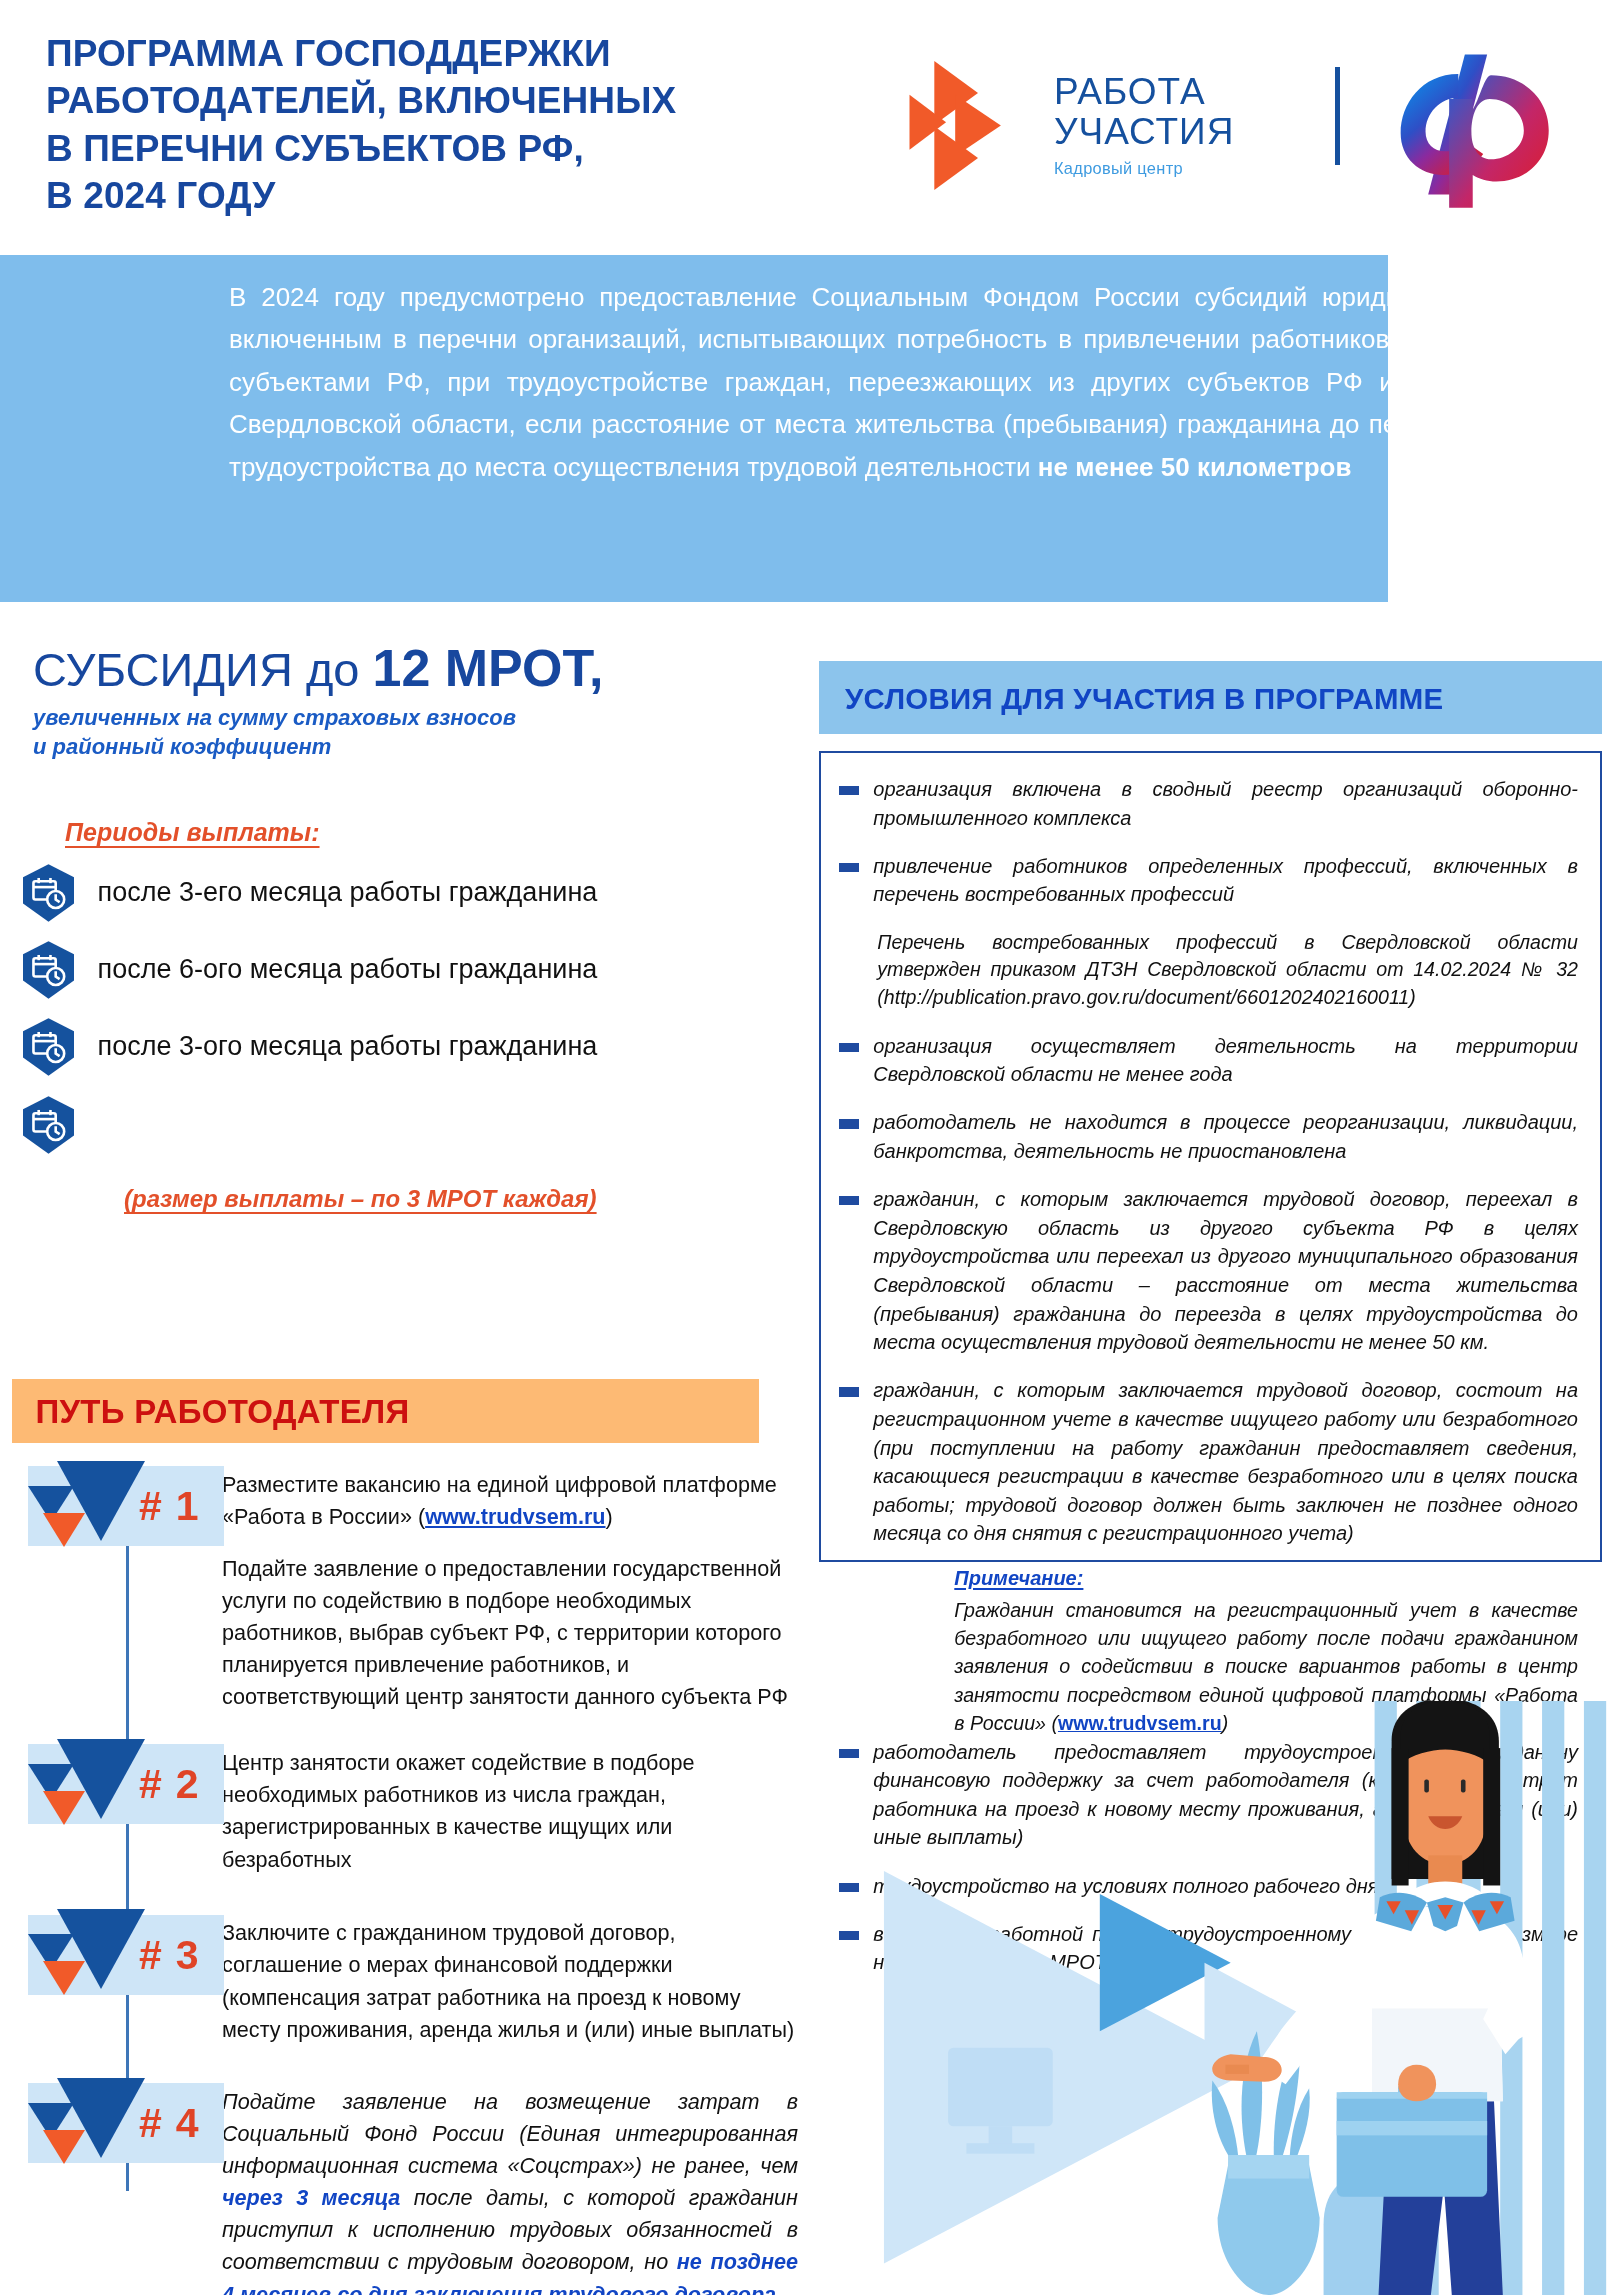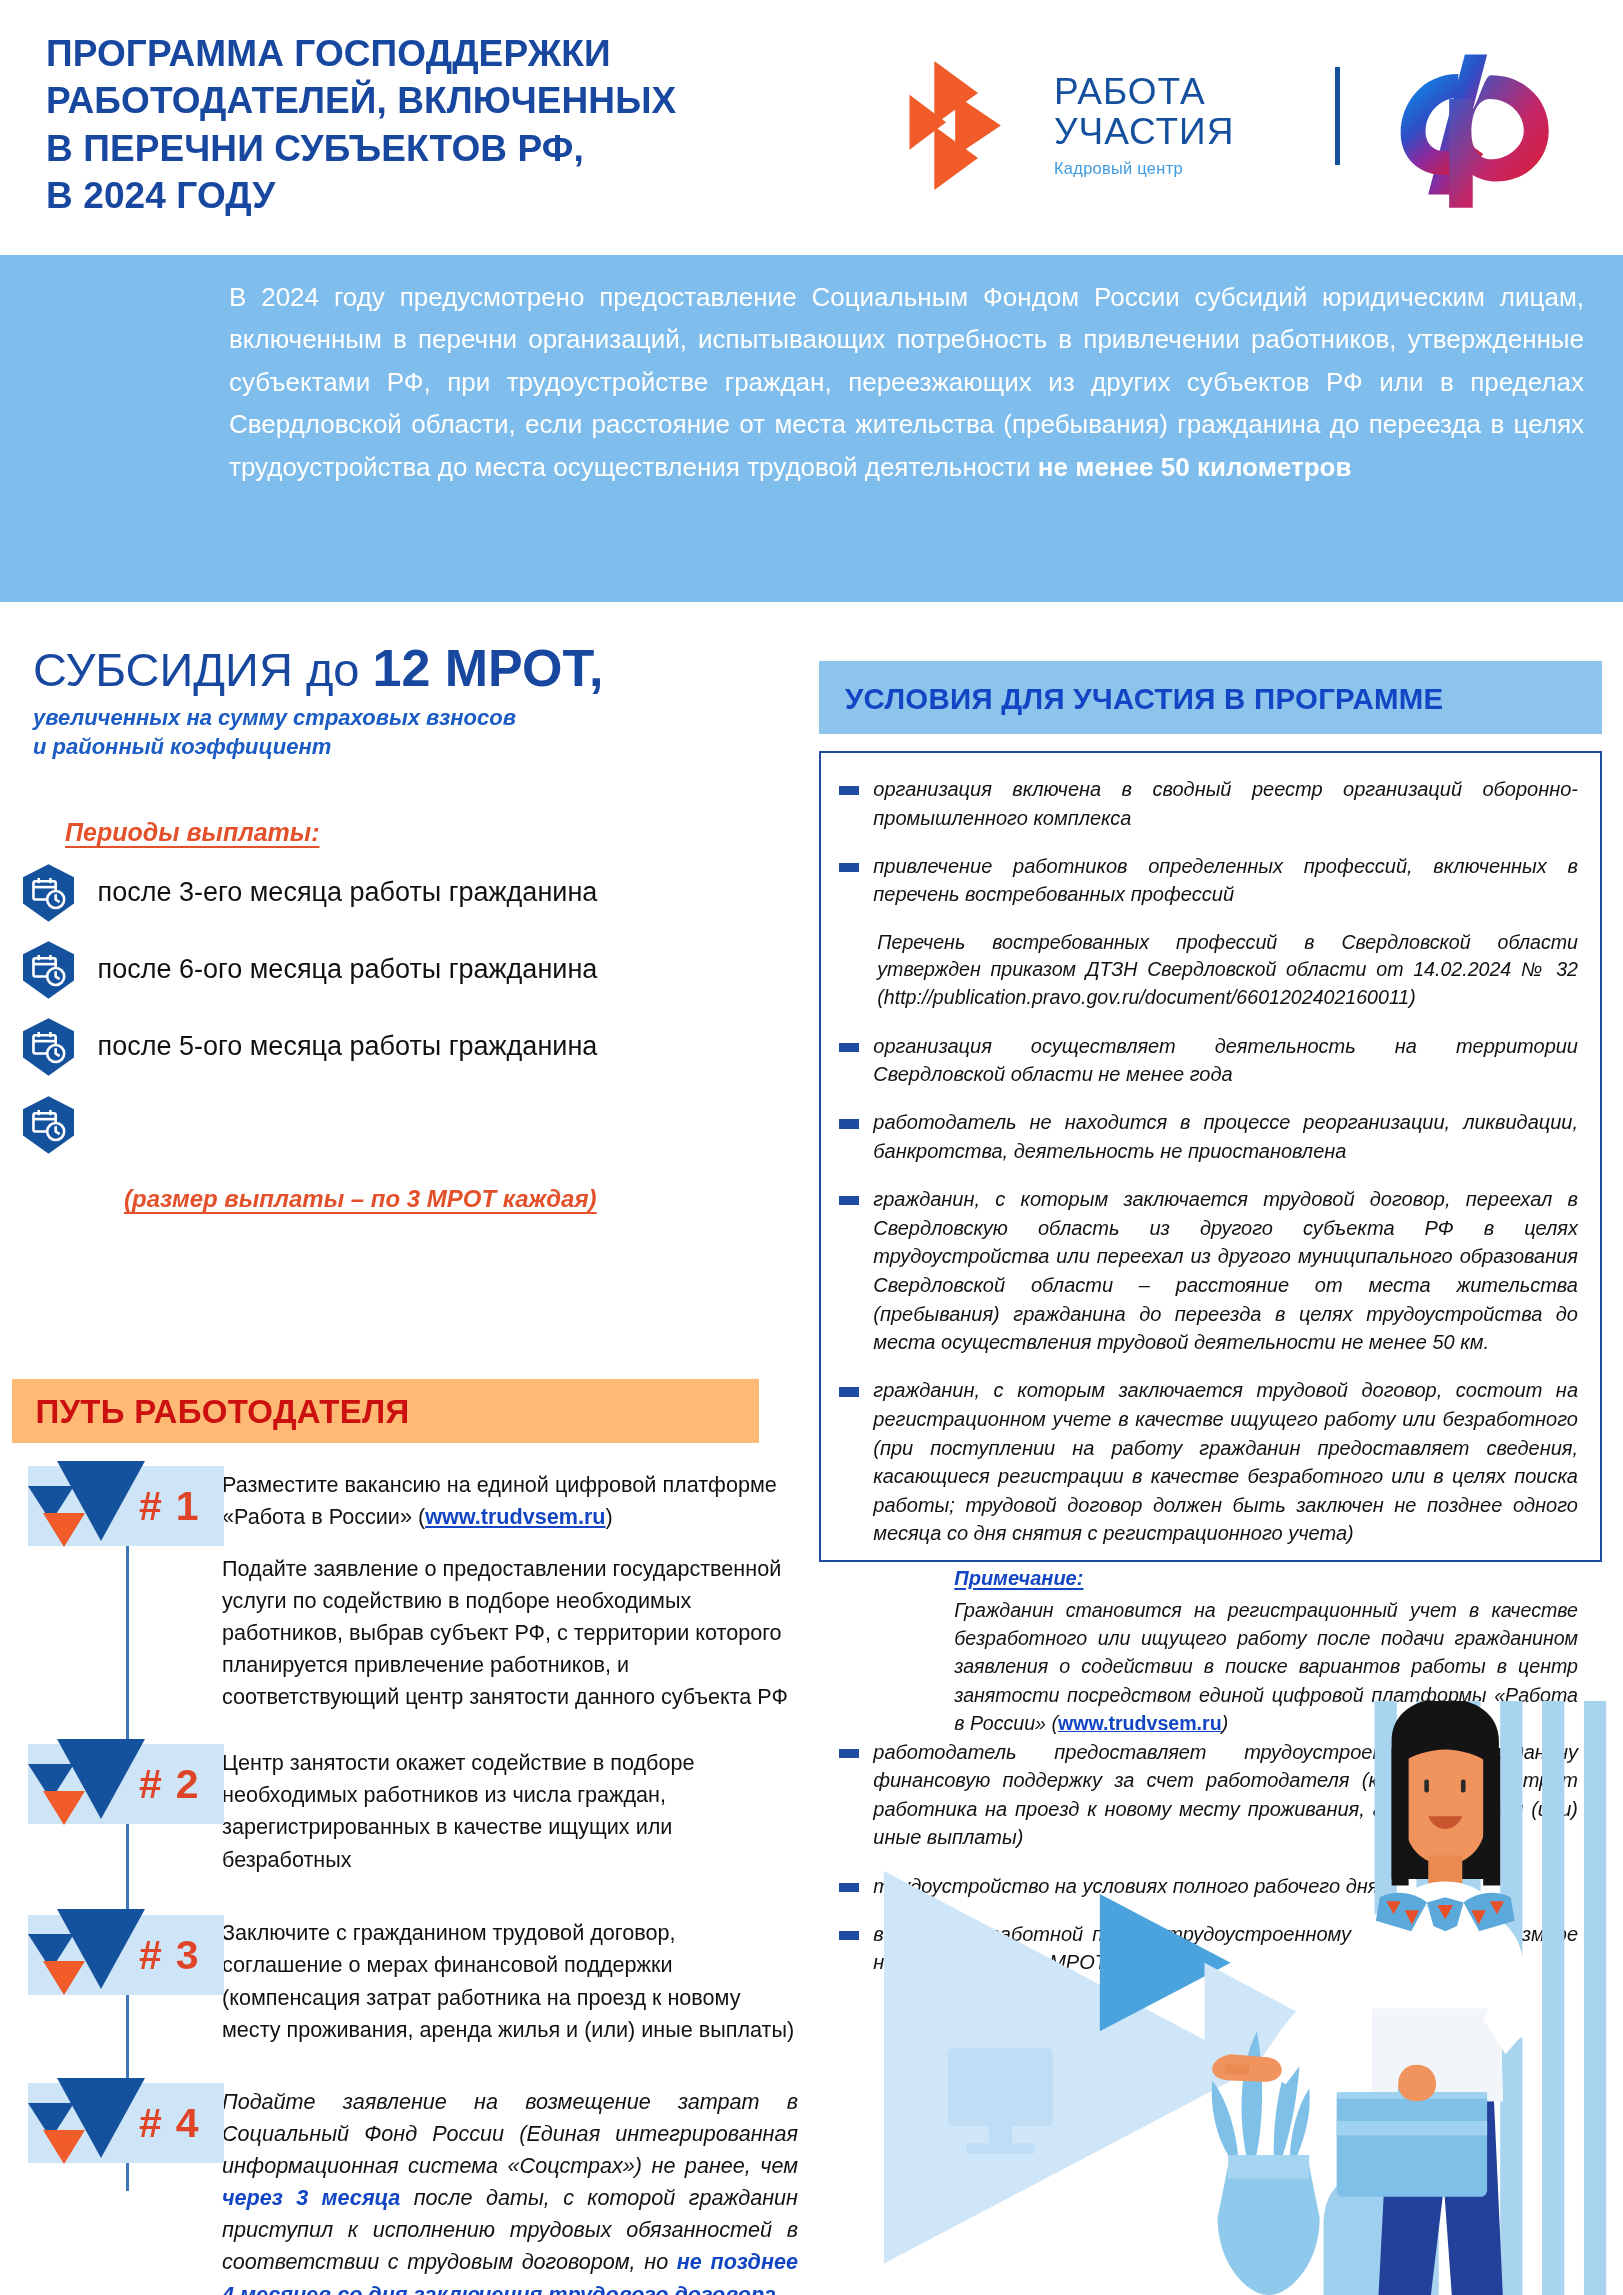--- a/index.html
+++ b/index.html
@@ -25,21 +25,21 @@
   #rr-words{position:absolute;left:151px;top:27.5px;width:262px;}
   #rr-line1,#rr-line2{
     color:#15509E;font-weight:400;font-size:37px;line-height:1.06;letter-spacing:1px;
   }
   #rr-sub{color:#3E9BE0;font-size:16.4px;letter-spacing:0.3px;margin-top:8.5px;}
   #logo-divider{position:absolute;left:432px;top:34px;width:4.6px;height:98px;background:#15509E;}
   #sfr-logo{position:absolute;left:478px;top:2.6px;width:190px;height:177px;}
 
   
   #banner{
-    position:absolute;left:0;top:255px;width:1623px;height:347px;
+    position:absolute;left:0;top:255px;width:1388px;height:347px;
     background:#7FBDEC;
   }
   #banner-text{
     position:absolute;left:229px;top:21px;width:1355px;
     color:#ffffff;font-size:26px;line-height:1.63;text-align:justify;
     text-justify:inter-word;
   }
   #banner-text b{font-weight:700;}
 
   
@@ -255,21 +255,21 @@
             <path d="M39 0 L78 20 L78 60 L39 88 L0 60 L0 20 Z" fill="#15529E"></path>
             <g fill="none" stroke="#FFFFFF" stroke-width="4">
               <rect x="16" y="26" width="34" height="28" rx="3"></rect>
               <line x1="16" y1="35" x2="50" y2="35"></line>
               <line x1="24" y1="21" x2="24" y2="29"></line>
               <line x1="42" y1="21" x2="42" y2="29"></line>
               <circle cx="50" cy="54" r="13" fill="#15529E"></circle>
               <polyline points="50,46 50,54 56,58"></polyline>
             </g>
           </svg></div>
-        <div class="period-label">после 5-ого месяца работы гражданина</div>
+        <div class="period-label">после 3-ого месяца работы гражданина</div>
       </div>
       <div class="period-row">
         <div class="period-badge"><svg viewBox="0 0 78 88" width="51" height="58" aria-hidden="true">
             <path d="M39 0 L78 20 L78 60 L39 88 L0 60 L0 20 Z" fill="#15529E"></path>
             <g fill="none" stroke="#FFFFFF" stroke-width="4">
               <rect x="16" y="26" width="34" height="28" rx="3"></rect>
               <line x1="16" y1="35" x2="50" y2="35"></line>
               <line x1="24" y1="21" x2="24" y2="29"></line>
               <line x1="42" y1="21" x2="42" y2="29"></line>
               <circle cx="50" cy="54" r="13" fill="#15529E"></circle>

